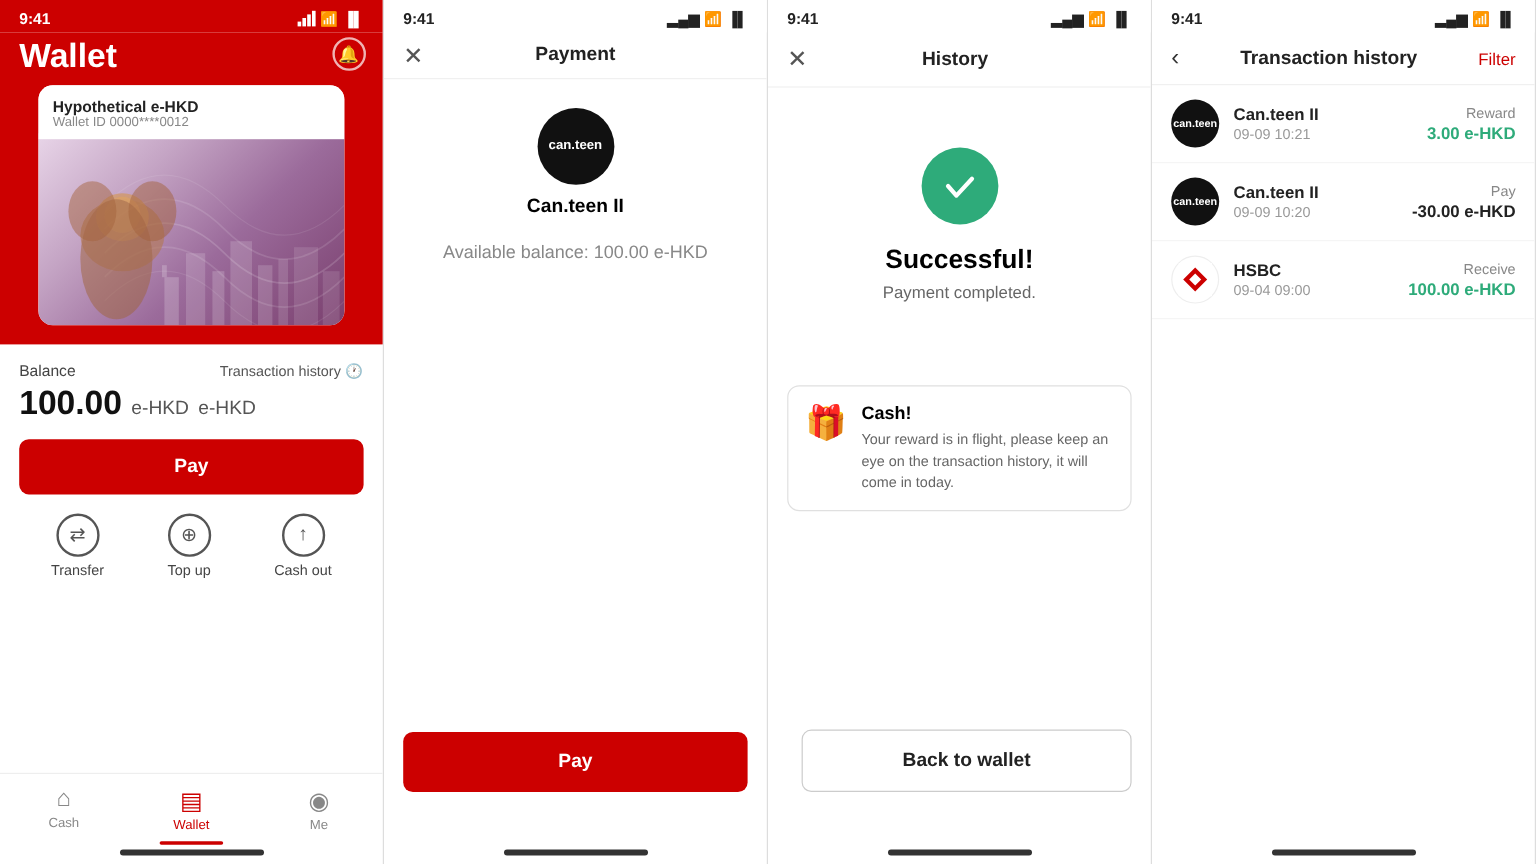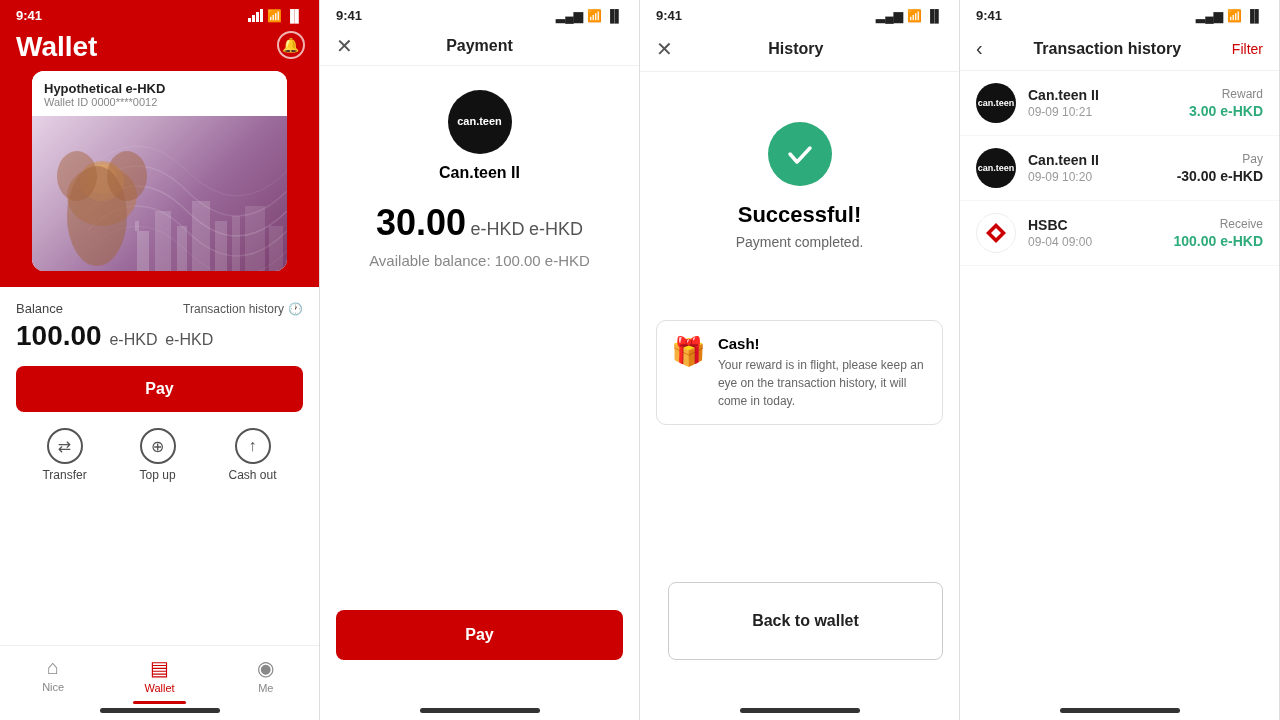--- a/index.html
+++ b/index.html
@@ -309,21 +309,21 @@
 
     .back-wallet-btn {
       position: absolute;
       bottom: 40px;
       left: 16px;
       right: 16px;
       background: #fff;
       color: #222;
       border: 1.5px solid #ccc;
       border-radius: 8px;
-      padding: 29px;
+      padding: 16px;
       font-size: 16px;
       font-weight: 600;
       cursor: pointer;
       margin-left: 12px;
     }
 
     
     .screen4 .status-bar { background: #fff; color: #222; }
     .tx-header {
       display: flex;
@@ -475,21 +475,21 @@
         <div class="action-item">
           <div class="action-icon">↑</div>
           <span class="action-label">Cash out</span>
         </div>
       </div>
     </div>
 
     <div class="bottom-nav">
       <div class="nav-item">
         <span class="nav-icon">⌂</span>
-        <span>Nice</span>
+        <span>Cash</span>
       </div>
       <div class="nav-item active">
         <span class="nav-icon">▤</span>
         <span>Wallet</span>
       </div>
       <div class="nav-item">
         <span class="nav-icon">◉</span>
         <span>Me</span>
       </div>
     </div>
@@ -512,25 +512,20 @@
   <div class="payment-header">
     <button class="close-btn">✕</button>
     <span class="payment-title">Payment</span>
   </div>
 
   <div class="screen-content">
     <div class="merchant-avatar">
       <span>can.teen</span>
     </div>
     <div class="merchant-name">Can.teen II</div>
-    <div class="payment-amount-row">
-      <span class="payment-amount-big">30.00</span>
-      <span class="payment-amount-unit">e-HKD</span>
-      <span class="payment-amount-unit">e-HKD</span>
-    </div>
     <div class="available-balance">Available balance: 100.00 e-HKD</div>
 
     <button class="pay-action-btn">Pay</button>
   </div>
 
   <div class="home-indicator">
     <div class="home-bar"></div>
   </div>
 </div>
 

